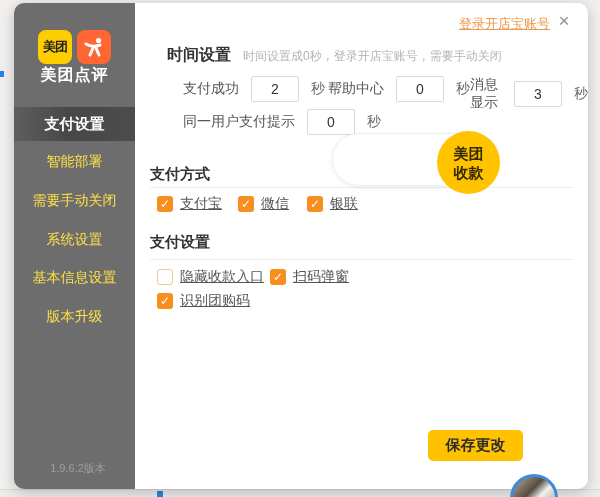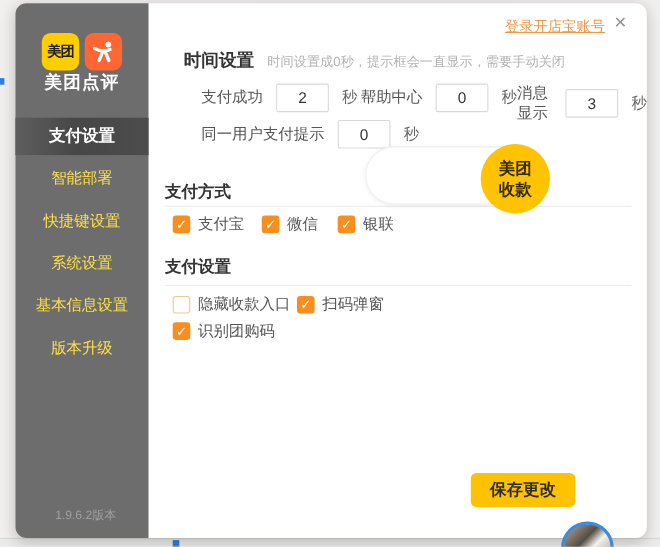--- a/index.html
+++ b/index.html
@@ -54,21 +54,21 @@
 
   .sub-title { position:absolute; left:15px; font-size:15px; font-weight:bold; color:#333; }
   .divider { position:absolute; left:15px; right:14px; height:1px; background:#ececec; }
 
   .cb-option { position:absolute; display:flex; align-items:center; gap:7px; cursor:pointer; }
   .cb { width:16px; height:16px; border-radius:3px; position:relative; flex:0 0 auto; }
   .cb.checked { background:#f78e1e; }
   .cb.checked::after { content:"✓"; position:absolute; left:0; top:0; width:16px; height:16px;
     color:#fff; font-size:12px; line-height:16px; text-align:center; font-weight:bold; }
   .cb.unchecked { background:#fff; border:1px solid #ecc98f; }
-  .cb-option span.cb-label { font-size:14px; color:#555; }
+  .cb-option span.cb-label { font-size:14px; color:#555;text-decoration:underline; }
 
   .save-btn { position:absolute; left:293px; top:427px; width:95px; height:31px;
     background:#ffc200; border:none; border-radius:5px; font-size:15px; font-weight:bold;
     color:#2c2c2c; cursor:pointer; font-family:inherit; }
 
   
   .float-pill { position:absolute; left:318px; top:130px; width:166px; height:53px;
     background:#fff; border:1px solid #f0f0f0; border-radius:27px;
     box-shadow:0 1px 5px rgba(0,0,0,.07); z-index:5; }
   .float-circle { position:absolute; left:423px; top:128px; width:63px; height:63px;
@@ -102,36 +102,36 @@
           <path d="M4 9 C 9 12, 13 12, 18 10"></path>
           <path d="M8 20 L 11 13"></path>
           <path d="M17 20 L 14 13"></path>
         </svg>
       </div>
     </div>
     <div class="brand-name">美团点评</div>
 
     <div class="nav-item active" style="top:104px">支付设置</div>
     <div class="nav-item" style="top:141px">智能部署</div>
-    <div class="nav-item" style="top:180px">快捷键设置</div>
+    <div class="nav-item" style="top:180px">需要手动关闭</div>
     <div class="nav-item" style="top:219px">系统设置</div>
     <div class="nav-item" style="top:257px">基本信息设置</div>
     <div class="nav-item" style="top:296px">版本升级</div>
 
     <div class="version">1.9.6.2版本</div>
   </div>
 
   <div class="content">
 
     <a class="login-link">登录开店宝账号</a>
     <div class="close-btn">×</div>
 
     <div class="sec-title-row">
       <span class="sec-title">时间设置</span>
-      <span class="sec-note">时间设置成0秒，提示框会一直显示，需要手动关闭</span>
+      <span class="sec-note">时间设置成0秒，登录开店宝账号，需要手动关闭</span>
     </div>
 
     <div class="field" style="left:15px; top:73px">
       <label>支付成功</label>
       <input type="text" value="2" style="">
       <span class="unit">秒</span>
     </div>
     <div class="field" style="left:160px; top:73px">
       <label>帮助中心</label>
       <input type="text" value="0" style="">

